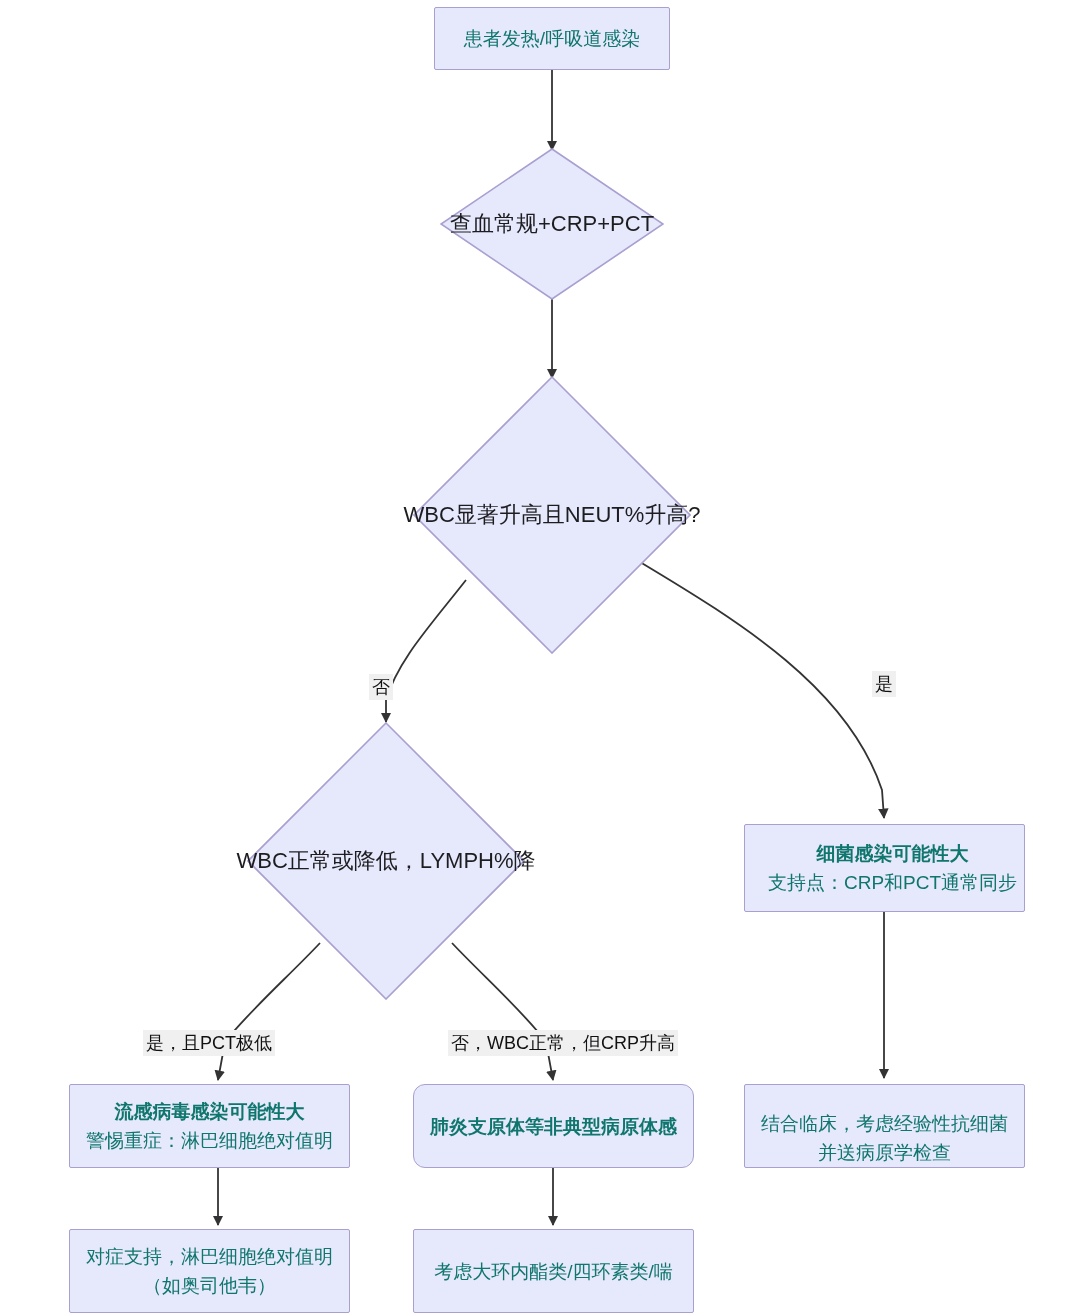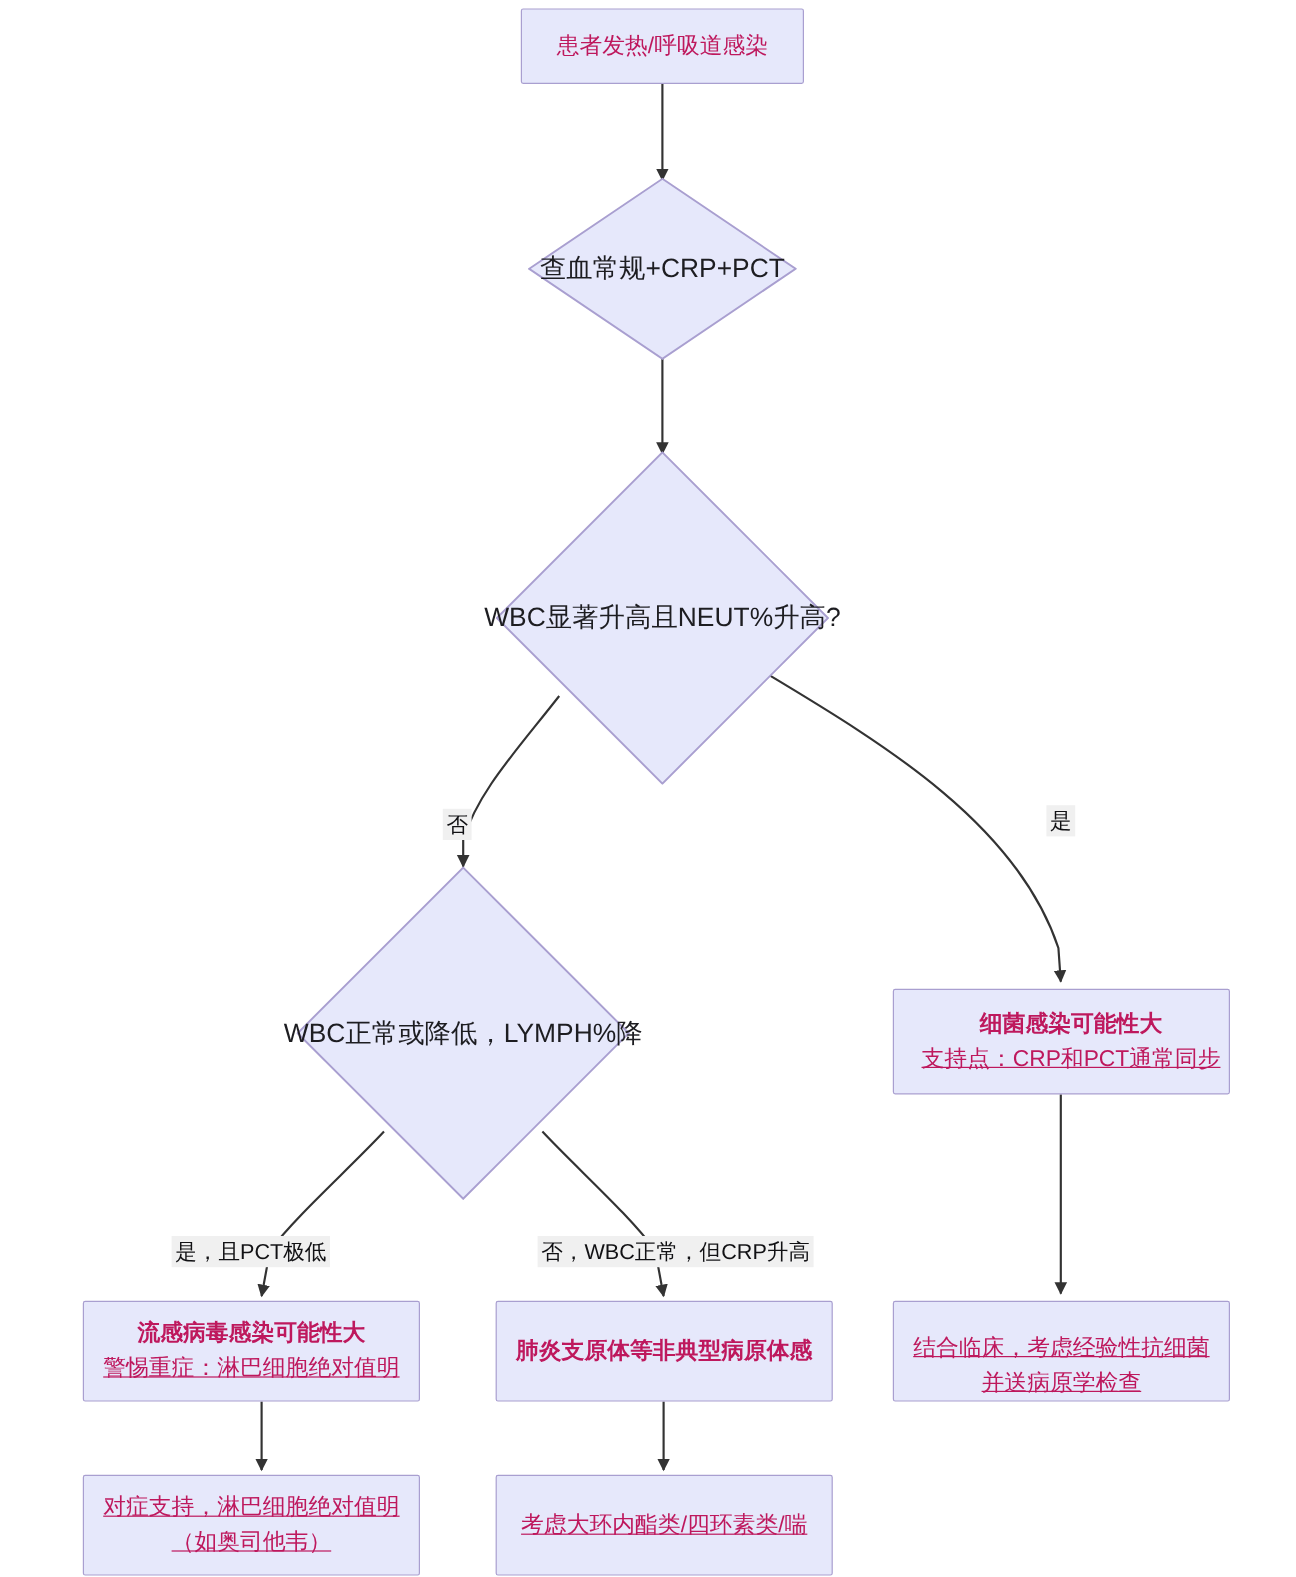--- a/index.html
+++ b/index.html
@@ -34,33 +34,32 @@
     justify-content: center;
   }
   
   .rect {
     background: #e6e8fb;
     border: 1.6px solid #a99fd0;
     border-radius: 2px;
   }
   .rect .label {
     text-align: center;
-    color: #be185d;
+    color: #0f766e;
     font-size: 19px;
     line-height: 29px;
     white-space: nowrap;
   }
   .rect .label .ttl {
     font-weight: bold;
     display: block;
   }
   .rect .label .sub {
     display: block;
     font-weight: normal;
-    text-decoration: underline;
   }
   
   .diamond {
     background: transparent;
     border: none;
   }
   .diamond .dshape {
     position: absolute;
     left: 0;
     top: 0;
@@ -151,21 +150,21 @@
     </span>
   </div>
 
   <div class="node rect" style="left:69px; top:1084px; width:281px; height:84px;">
     <span class="label">
       <span class="ttl">流感病毒感染可能性大</span>
       <span class="sub">警惕重症：淋巴细胞绝对值明</span>
     </span>
   </div>
 
-  <div class="node rect" style="left:413px; top:1084px; width:281px; height:84px;">
+  <div class="node rect" style="left:413px; top:1084px; width:281px; height:84px;border-radius:12px;">
     <span class="label">
       <span class="ttl">肺炎支原体等非典型病原体感</span>
     </span>
   </div>
 
   <div class="node rect" style="left:744px; top:1084px; width:281px; height:84px;align-items:flex-end;">
     <span class="label">
       <span class="sub">结合临床，考虑经验性抗细菌</span>
       <span class="sub">并送病原学检查</span>
     </span>

